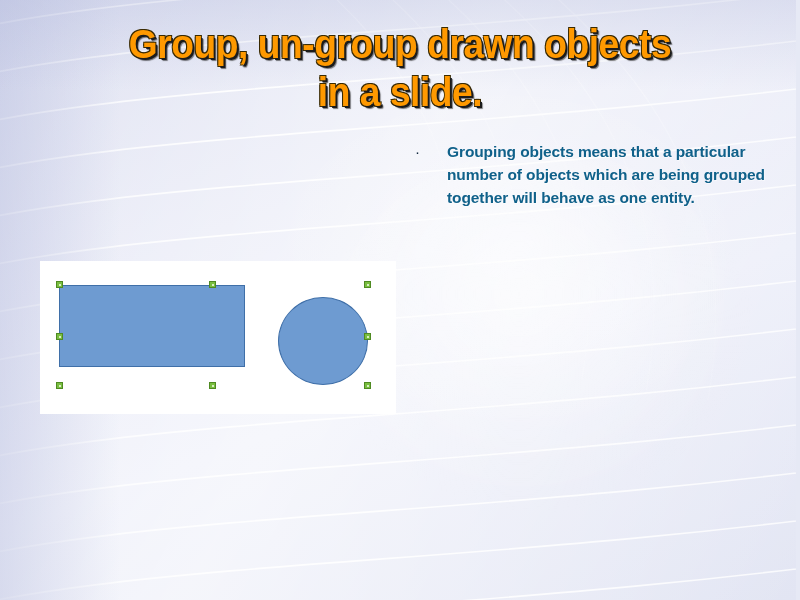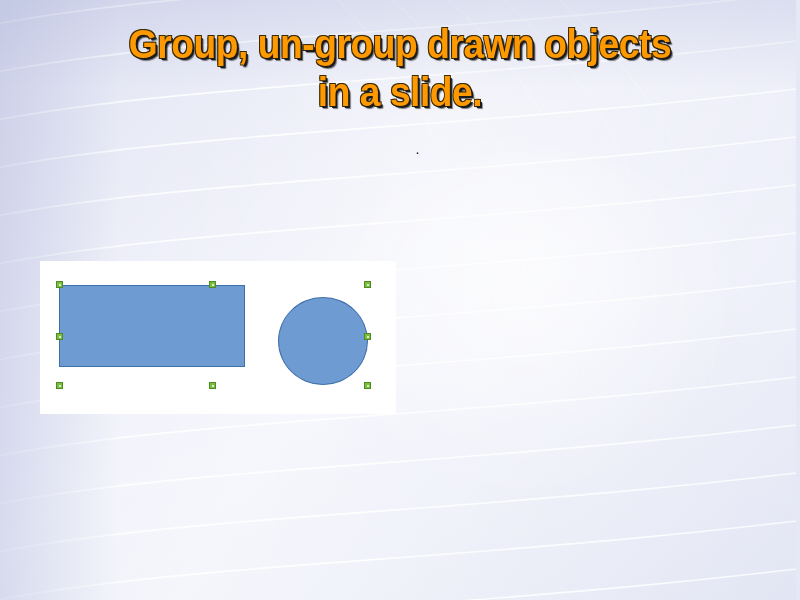--- a/index.html
+++ b/index.html
@@ -163,20 +163,21 @@
   <div class="bg-shade-l"></div>
   <div class="bg-shade-t"></div>
   <div class="bg-glow"></div>
 
   <div id="title">Group, un-group drawn objects
 in a slide.</div>
 
   <div id="body-block">
     <div class="bullet-row">
       <span class="bullet-mark">·</span>
+      <span class="bullet-text">Grouping objects means that a particular number of objects which are being grouped together will behave as one entity.</span>
     </div>
   </div>
 
   <div id="picture">
 
     <div class="shape-rect"></div>
     <div class="shape-circle"></div>
 
     <div class="handle" style="left:16px;  top:20px;">
         <i></i>

